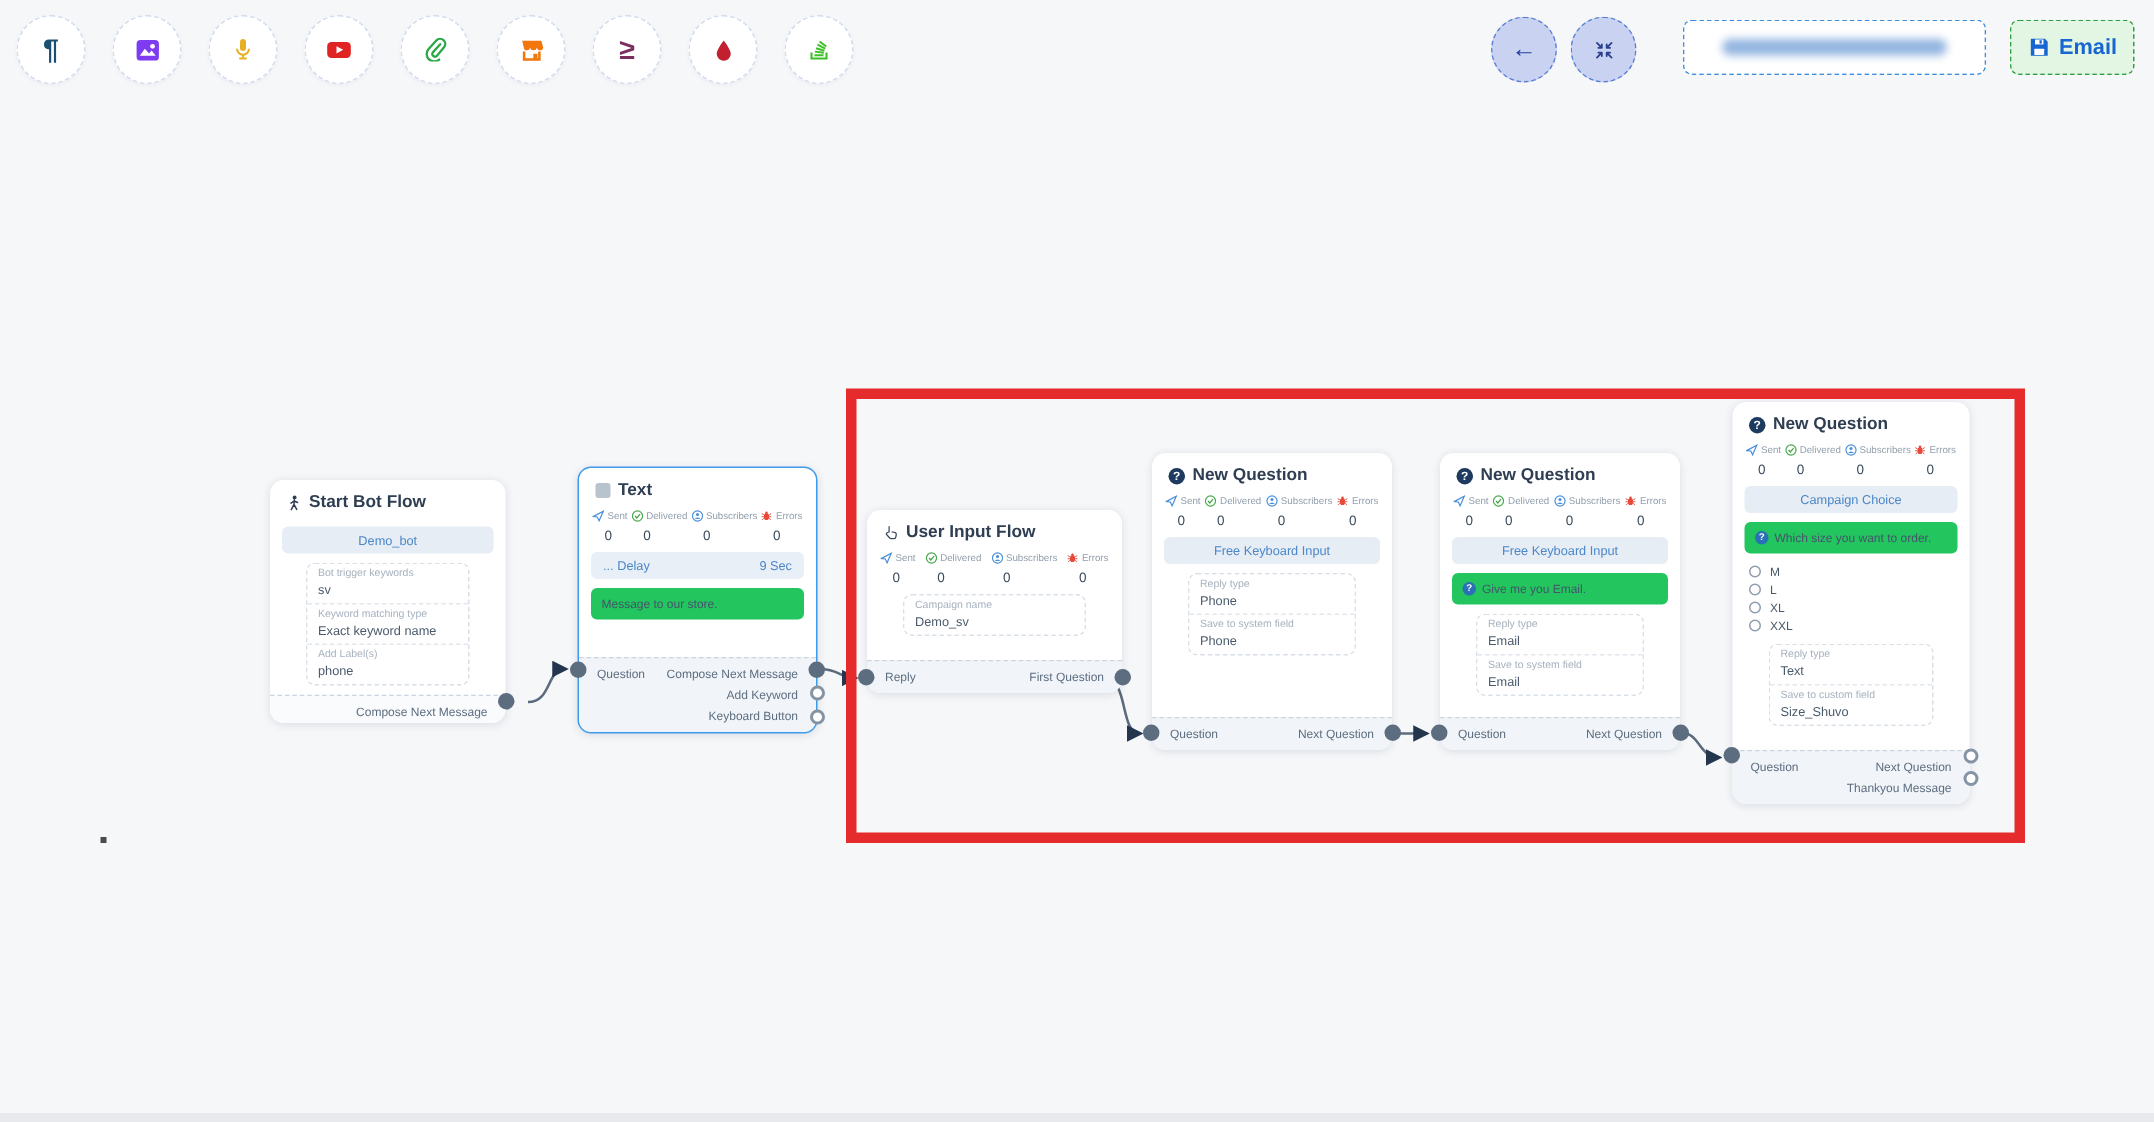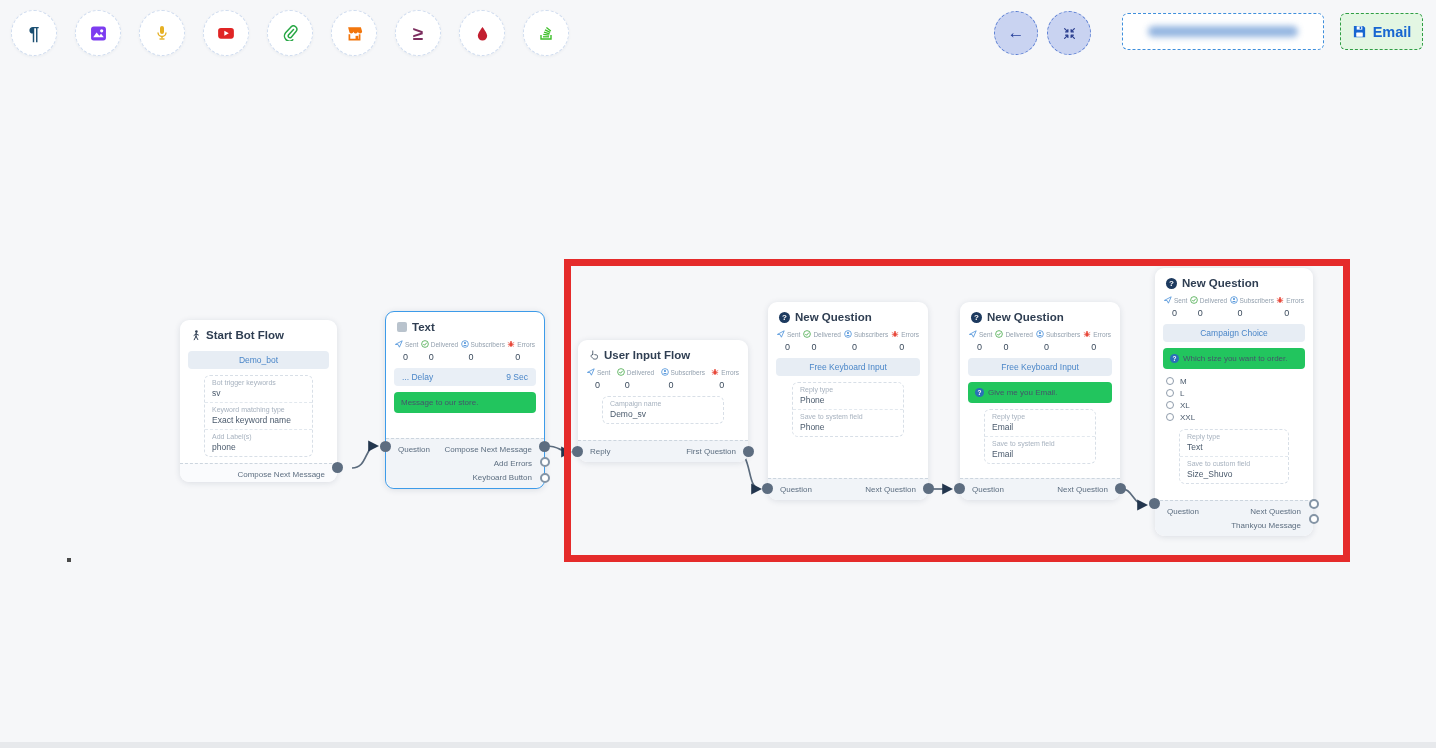--- a/index.html
+++ b/index.html
@@ -288,21 +288,21 @@
     </div>
     <div class="msg">
       <span>Message to our store.</span>
     </div>
     <div class="nfoot">
       <div class="frow">
         <span>Question</span>
         <span>Compose Next Message</span>
       </div>
       <div class="frow right">
-          <span>Add Errors</span>
+          <span>Add Keyword</span>
         </div>
       <div class="frow right">
           <span>Keyboard Button</span>
         </div>
     </div>
   </div>
   <span class="port l" style="top:129px"></span>
   <span class="port r" style="top:129px"></span>
   <span class="port r empty" style="top:145px"></span>
   <span class="port r empty" style="top:161px"></span>

